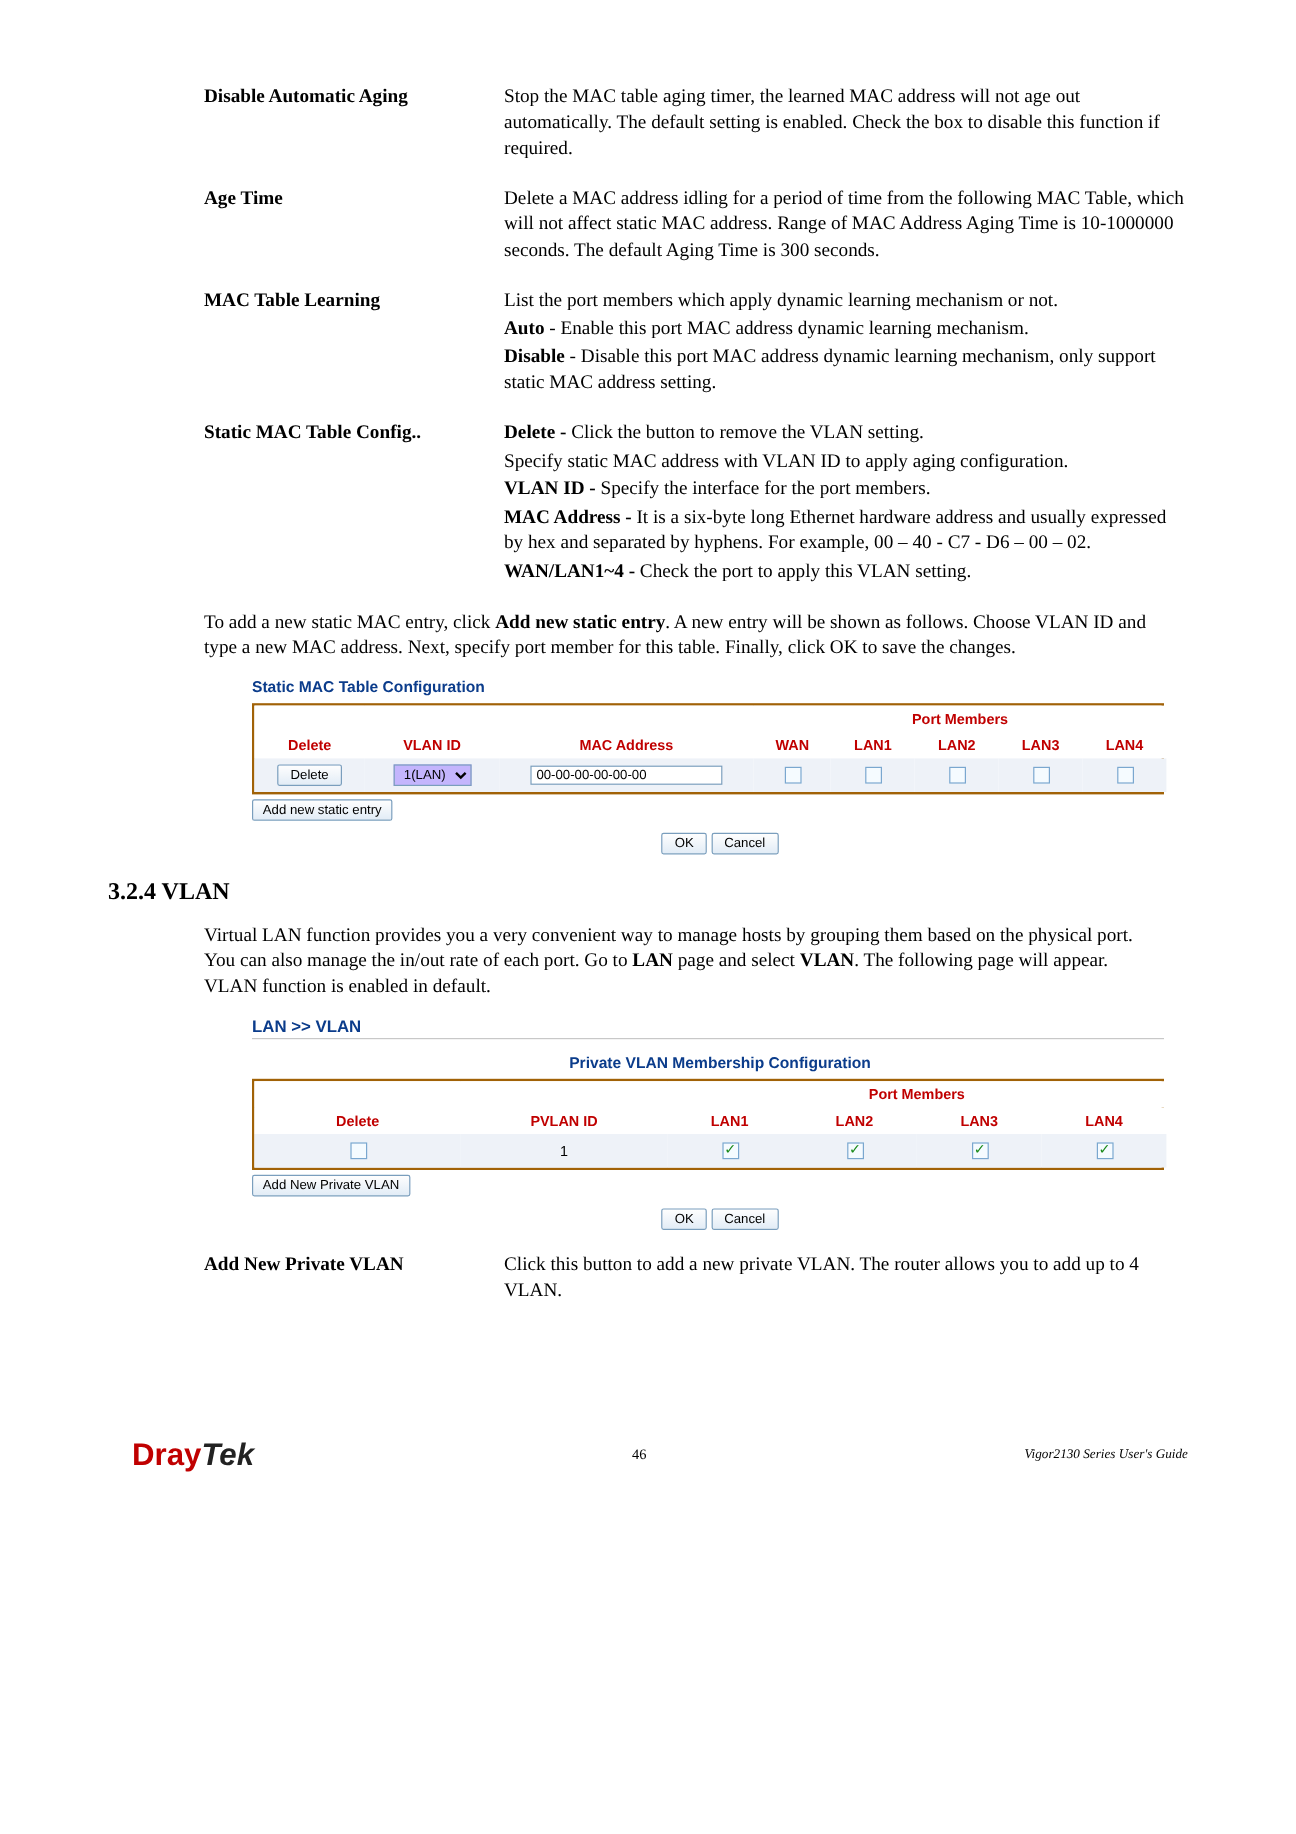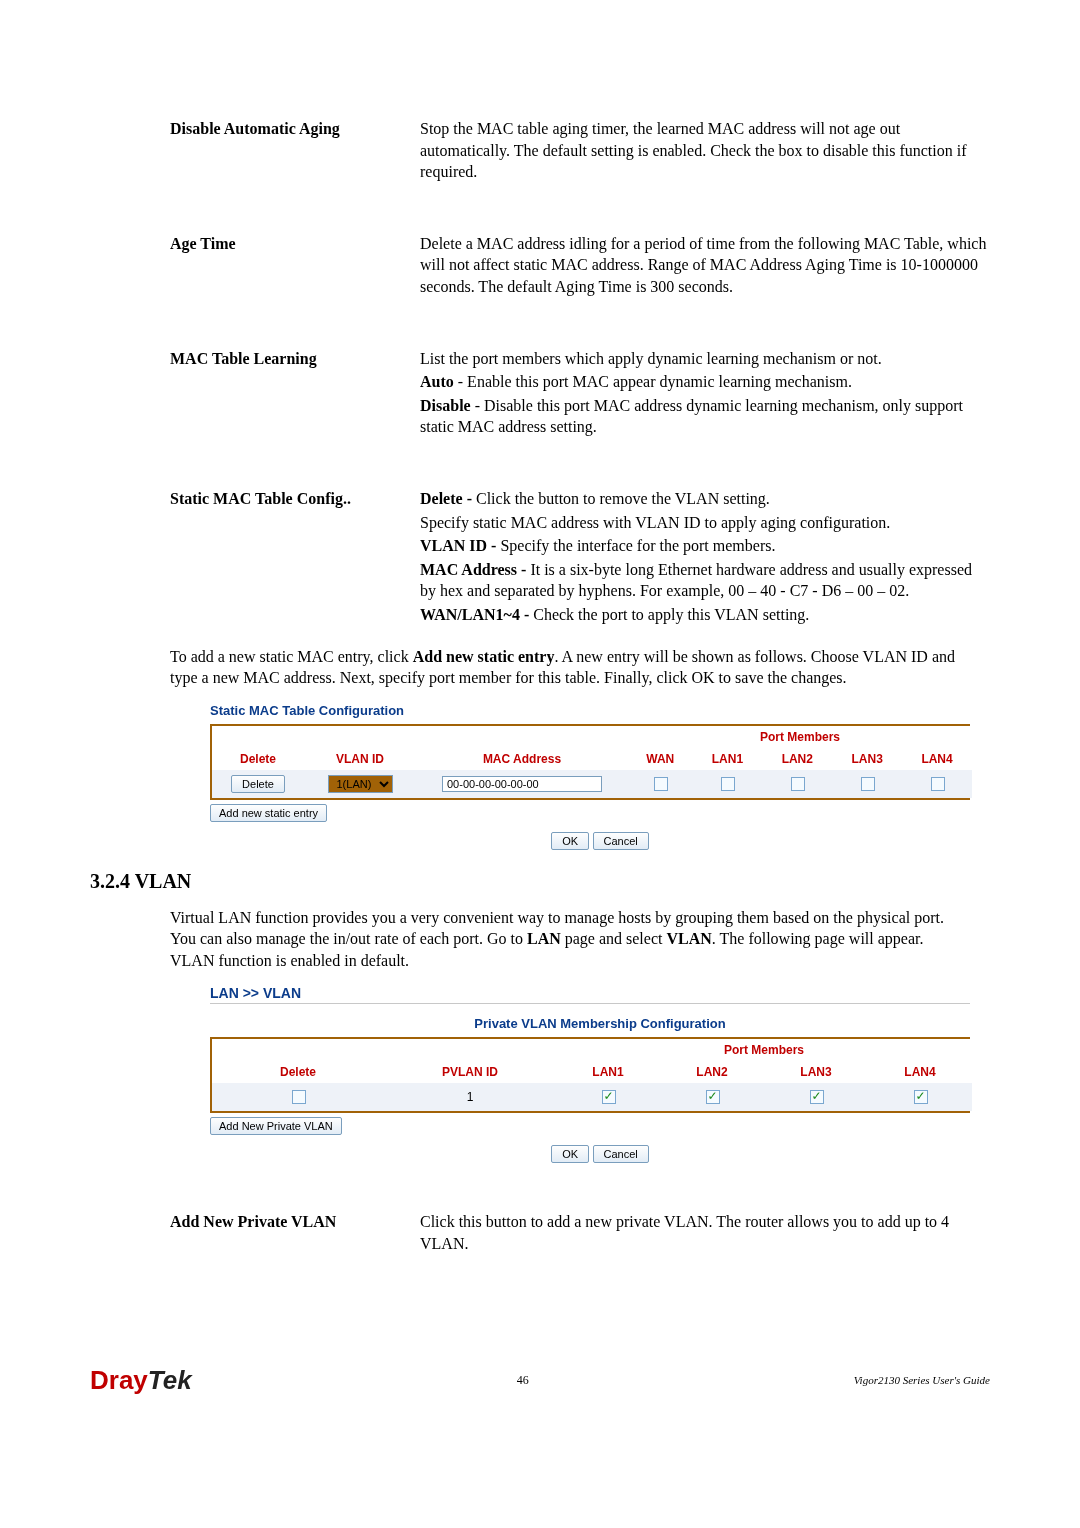--- a/index.html
+++ b/index.html
@@ -15,21 +15,20 @@
     padding: 70px 90px 40px 90px;
     box-sizing: border-box;
   }
   .defs {
     margin-left: 80px;
   }
   .def-row {
     display: flex;
     margin-bottom: 18px;
     line-height: 1.35;
-    margin-top: 48px;
   }
   .def-term {
     width: 250px;
     flex-shrink: 0;
     font-weight: bold;
     font-family: "Times New Roman", Times, serif;
   }
   .def-body {
     flex: 1;
   }
@@ -96,21 +95,21 @@
     background: #eef2f8;
   }
   .shot-input {
     font-family: Arial, sans-serif;
     font-size: 11px;
     border: 1px solid #7a9ebd;
     background: #fff;
     padding: 1px 4px;
   }
   select.shot-input {
-    background: #a16207;
+    background: #c4b5fd;
   }
   .shot-btn {
     font-family: Arial, sans-serif;
     font-size: 11px;
     border: 1px solid #7a9ebd;
     background: linear-gradient(#fefefe,#e2ecf6);
     padding: 2px 10px;
     border-radius: 2px;
     cursor: pointer;
   }
@@ -164,20 +163,21 @@
     margin-top: 50px;
     display: flex;
     align-items: center;
     justify-content: space-between;
     padding: 0 90px;
   }
   .logo {
     font-family: Arial, sans-serif;
     font-size: 26px;
     font-weight: bold;
+    margin-left: 20px;
   }
   .logo .dray { color: #c00000; }
   .logo .tek { color: #222; font-style: italic; }
   .page-num {
     font-size: 12px;
     font-family: "Times New Roman", serif;
   }
   .guide {
     font-size: 11px;
     font-style: italic;
@@ -202,21 +202,21 @@
       <div class="def-term">Age Time</div>
       <div class="def-body">
         <p><span>Delete a MAC address idling for a period of time from the following MAC Table, which will not affect static MAC address. Range of MAC Address Aging Time is 10-1000000 seconds. The default Aging Time is 300 seconds.</span></p>
       </div>
     </div>
 
     <div class="def-row">
       <div class="def-term">MAC Table Learning</div>
       <div class="def-body">
         <p><span>List the port members which apply dynamic learning mechanism or not.</span></p>
-        <p><span class="bold">Auto</span><span> - Enable this port MAC appear dynamic learning mechanism.</span></p>
+        <p><span class="bold">Auto</span><span> - Enable this port MAC address dynamic learning mechanism.</span></p>
         <p><span class="bold">Disable</span><span> - Disable this port MAC address dynamic learning mechanism, only support static MAC address setting.</span></p>
       </div>
     </div>
 
     <div class="def-row">
       <div class="def-term">Static MAC Table Config..</div>
       <div class="def-body">
         <p><span class="bold">Delete -</span><span> Click the button to remove the VLAN setting.</span></p>
         <p><span>Specify static MAC address with VLAN ID to apply aging configuration.</span></p>
         <p><span class="bold">VLAN ID -</span><span> Specify the interface for the port members.</span></p>

